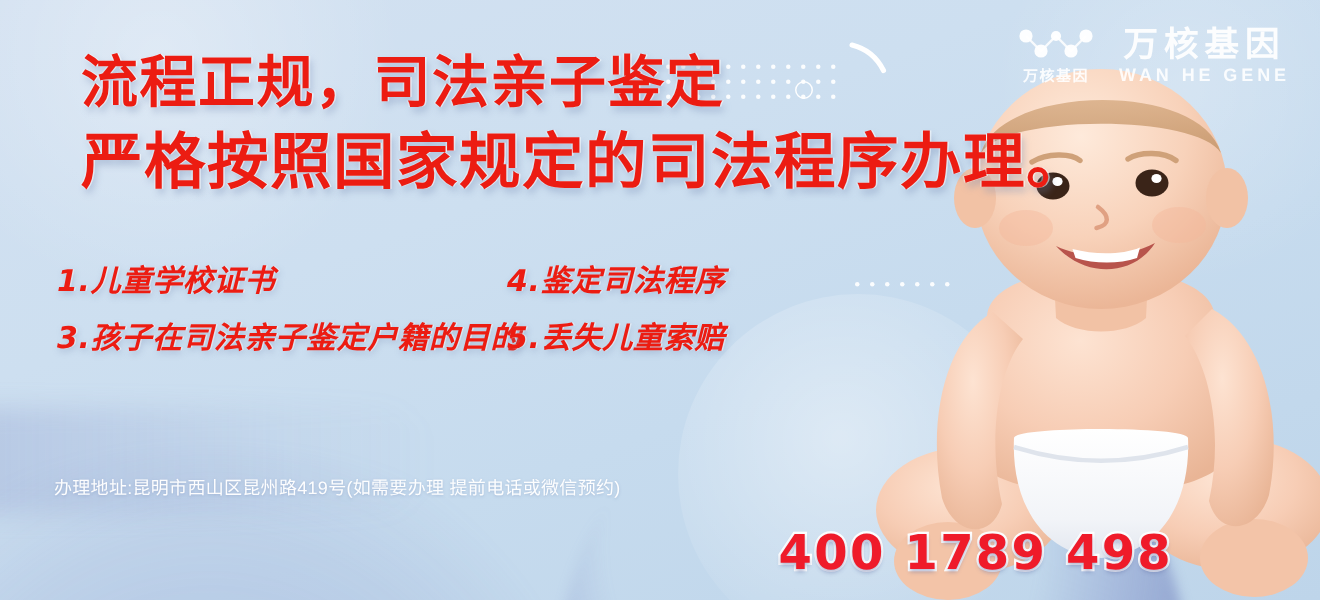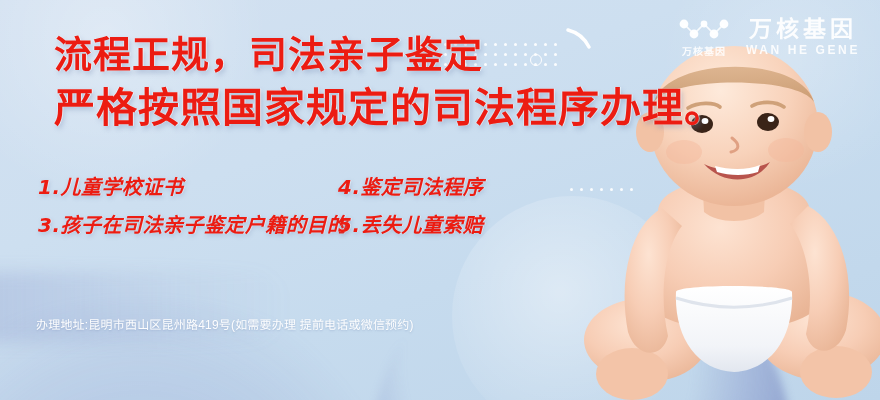--- a/index.html
+++ b/index.html
@@ -312,14 +312,15 @@
         <div class="li">3.孩子在司法亲子鉴定户籍的目的</div>
       </div>
       <div class="list-col right">
         <div class="li">5.丢失儿童索赔</div>
       </div>
     </div>
   </div>
 
   <div class="address">办理地址:昆明市西山区昆州路419号(如需要办理 提前电话或微信预约)</div>
 
+  <div class="phone">400 1789 498</div>
 
 </div>
 
 </body></html>

